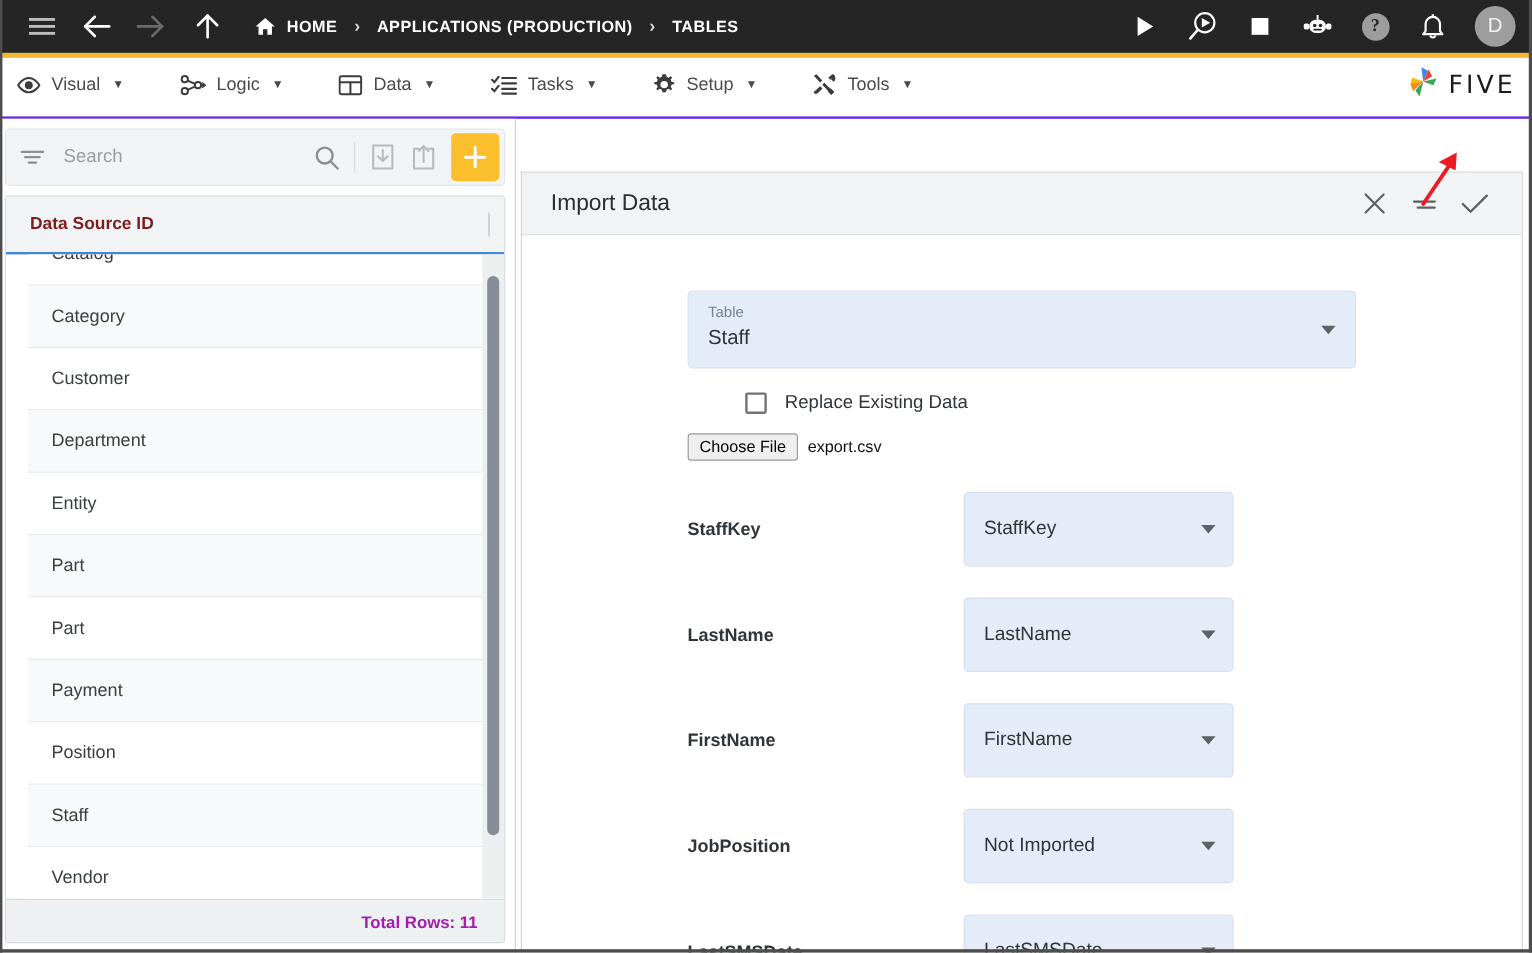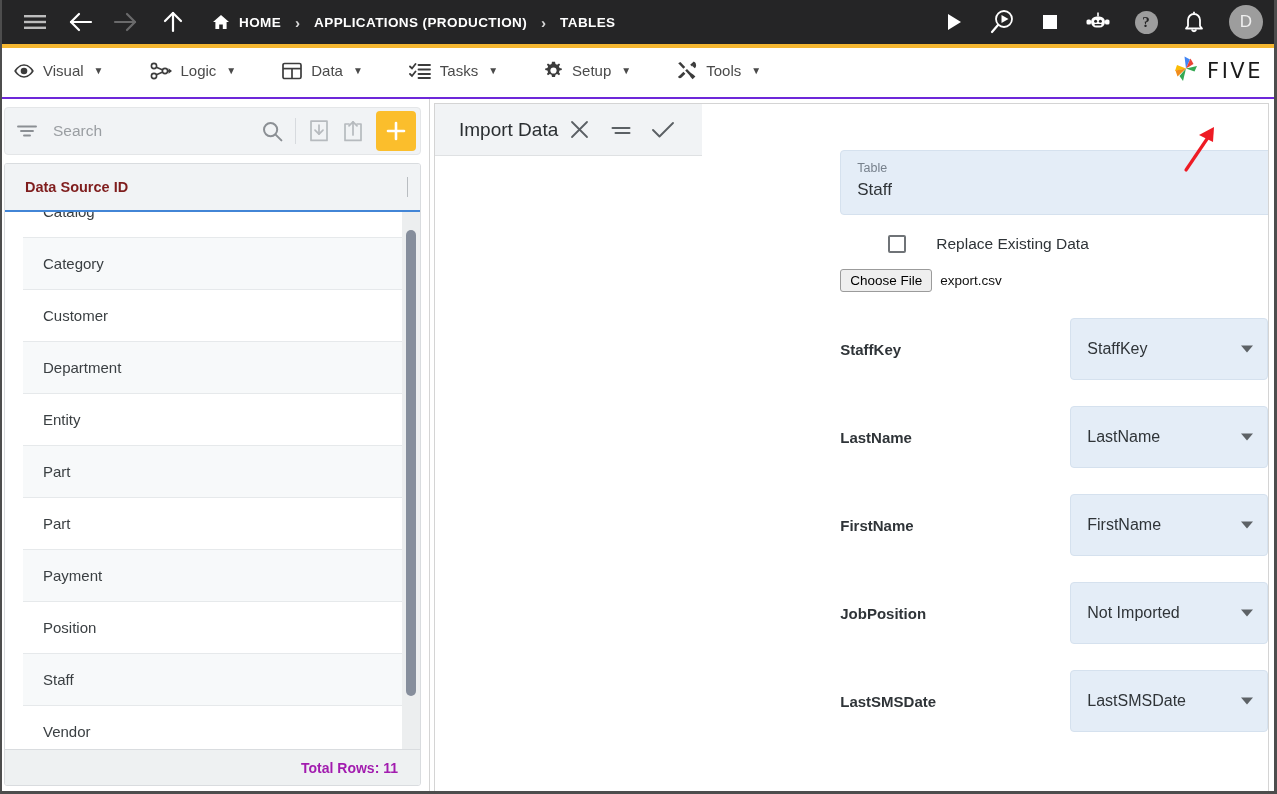--- a/index.html
+++ b/index.html
@@ -208,23 +208,24 @@
   .rightpanel {
     flex: 1 1 auto;
     display: flex; flex-direction: column;
     padding: 4px 8px 0 4px;
     min-width: 0;
   }
   .rp-card {
     flex: 1 1 auto;
     border: 1px solid #d4d4d4;
     border-bottom: none;
-    display: flex; flex-direction: row;
+    display: flex; flex-direction: column;
     min-height: 0;
     background: #ffffff;
+    margin-top: 40px;
   }
   .rp-head {
     height: 52px;
     background: #f1f3f5;
     border-bottom: 1px solid #dfe1e3;
     display: flex; align-items: center;
     padding: 0 18px 0 24px;
     flex: 0 0 auto;
   }
   .rp-title { font-size: 19px; color: #2a2e31; flex: 1 1 auto; }
@@ -253,21 +254,21 @@
   .ts-value { font-size: 17px; color: #2f3438; line-height: 26px; }
   .dd-arrow {
     position: absolute; right: 16px; top: 50%; transform: translateY(-50%);
     width: 0; height: 0;
     border-left: 6px solid transparent;
     border-right: 6px solid transparent;
     border-top: 7px solid #5d6266;
   }
 
   .chk-row {
-    display: flex; align-items: center; gap: 30px;
+    display: flex; align-items: center; gap: 15px;
     margin-top: 20px;
     padding-left: 48px;
   }
   .chkbox {
     width: 18px; height: 18px;
     border: 2px solid #6f7377;
     border-radius: 2px;
     background: #fff;
     flex: 0 0 auto;
   }

